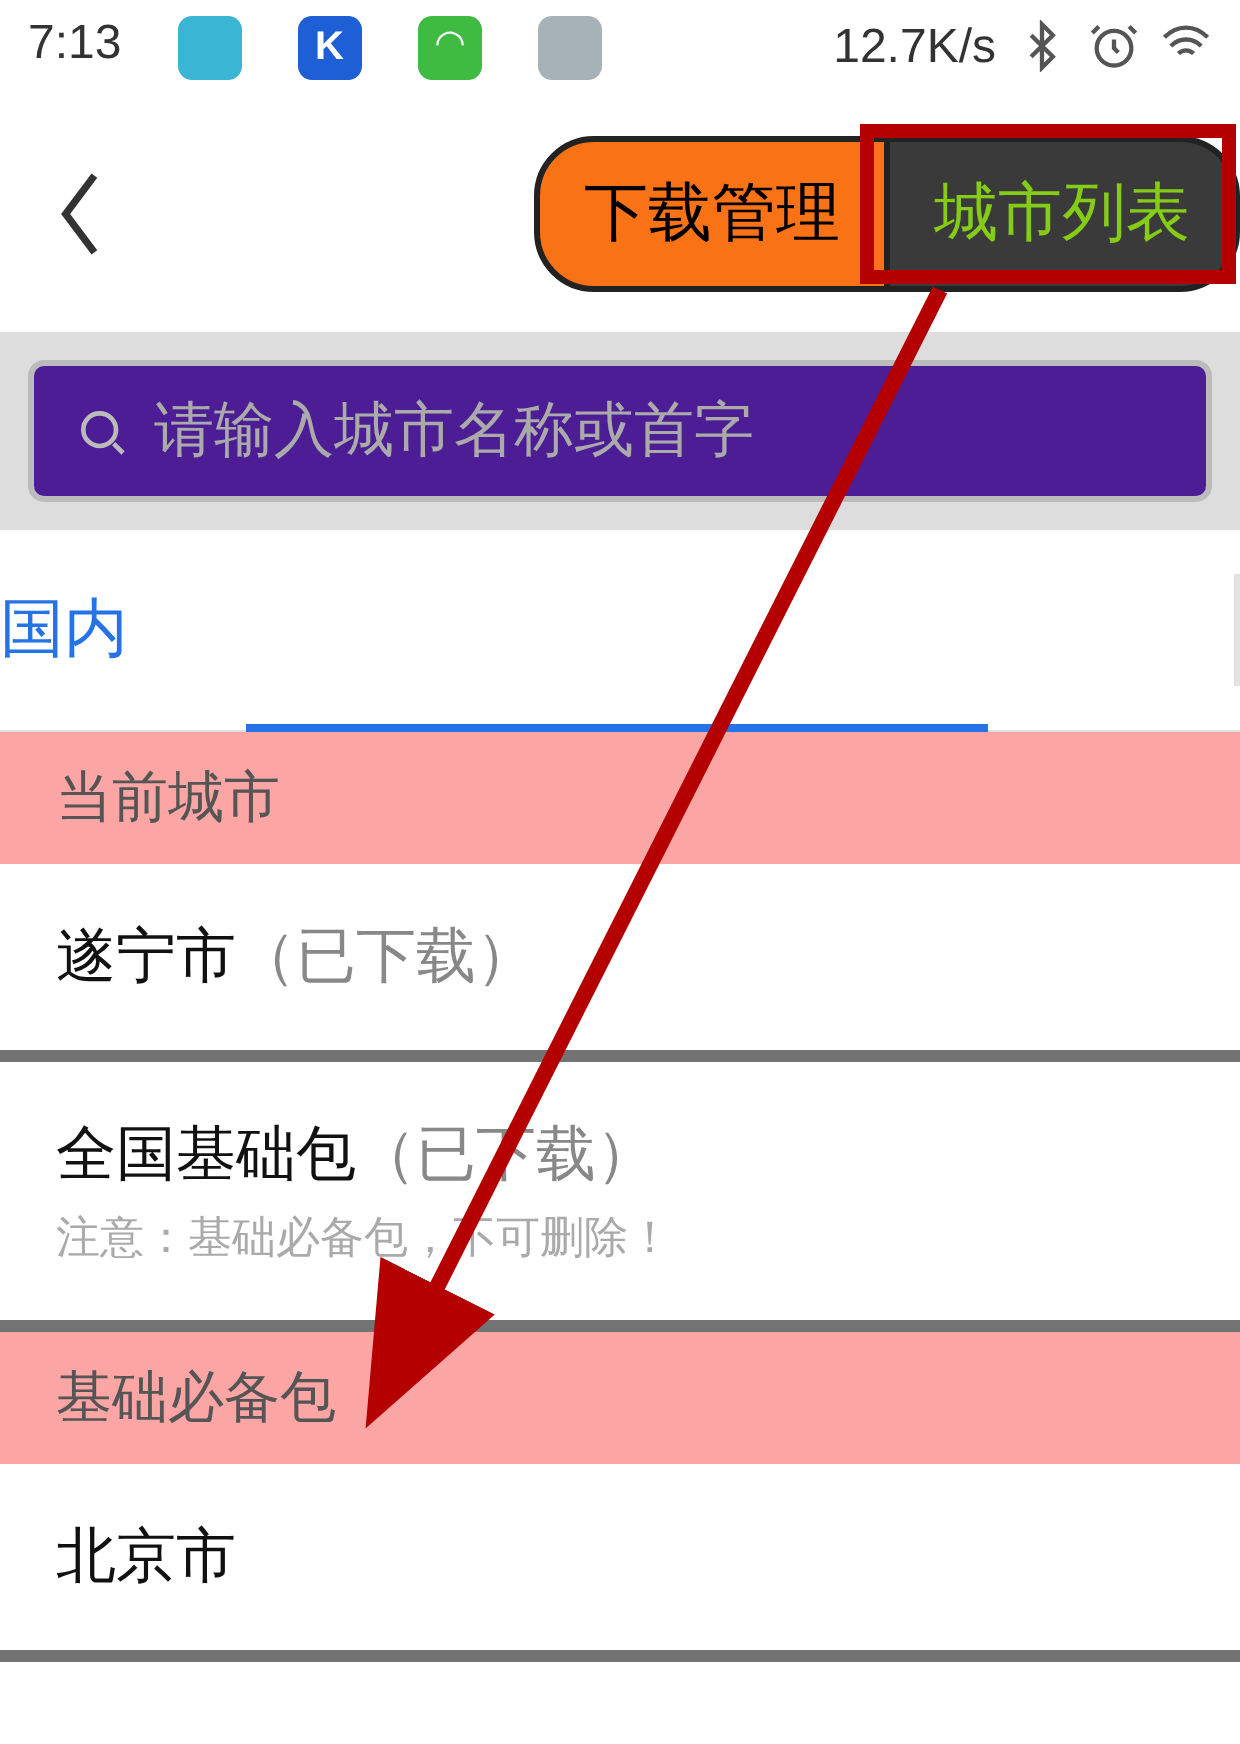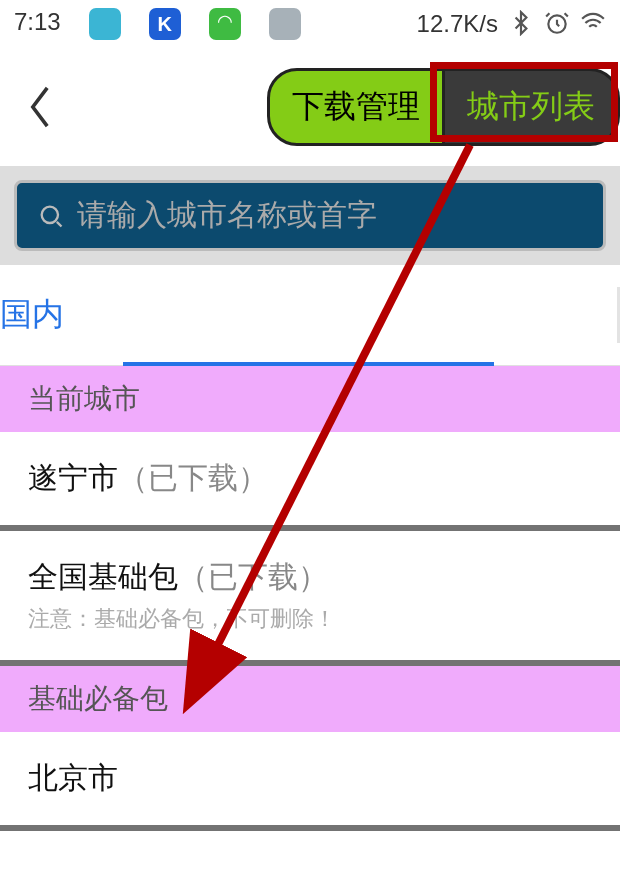--- a/index.html
+++ b/index.html
@@ -12,32 +12,32 @@
     .icon-blue2 { background: #1e5fd5; position: relative; }
     .icon-blue2::after { content: "K"; color: #fff; font-size: 20px; font-weight: bold; position: absolute; top: 50%; left: 50%; transform: translate(-50%, -50%); }
     .icon-green { background: #3fbb42; position: relative; }
     .icon-green::after { content: "◡"; color: #fff; font-size: 18px; position: absolute; top: 50%; left: 50%; transform: translate(-50%, -50%) rotate(180deg); }
     .icon-gray { background: #a7b1b8; }
     .status-icon { width: 26px; height: 26px; }
     .header { display: flex; align-items: center; padding: 20px 0px 20px 10px; gap: 10px; }
     .back-btn { width: 60px; height: 60px; display: flex; align-items: center; justify-content: center; cursor: pointer; }
     .spacer { flex: 1; }
     .btn-group { display: flex; }
-    .btn { font-size: 32px; padding: 14px 22px; border: 3px solid #222; background: #84cc16; cursor: pointer; }
+    .btn { font-size: 32px; padding: 14px 22px; border: 3px solid #222; background: #f97316; cursor: pointer; }
     .btn-left { border-radius: 30px 0 0 30px; }
     .btn-right { border-radius: 0 30px 30px 0; background: #3a3a3a; color: #84cc16; border-left: none; }
     .search-wrap { background: #ddd; padding: 14px; }
-    .search-bar { background: #0c4a6e; border: 3px solid #bbb; border-radius: 8px; display: flex; align-items: center; padding: 12px 20px; font-size: 30px; color: #aaa; cursor: text; }
+    .search-bar { background: #4c1d95; border: 3px solid #bbb; border-radius: 8px; display: flex; align-items: center; padding: 12px 20px; font-size: 30px; color: #aaa; cursor: text; }
     .search-icon { margin-right: 12px; }
     .tabs { display: flex; border-bottom: 1px solid #e0e0e0; }
     .tab { flex: 1; text-align: left; padding: 28px 0; font-size: 32px; color: #333; cursor: pointer; position: relative; }
     .tab.active { color: #2573e6; }
     .tab.active::after { content: ""; position: absolute; bottom: -1px; left: 20%; right: 20%; height: 4px; background: #2573e6; }
     .tab-divider { width: 3px; background: #e3e3e3; margin: 22px 0; }
-    .section-header { background: #f0abfc; padding: 14px 28px; font-size: 28px; color: #555; }
+    .section-header { background: #fca5a5; padding: 14px 28px; font-size: 28px; color: #555; }
     .list-item { padding: 26px 28px; border-bottom: 6px solid #737373; cursor: pointer; }
     .list-item .title { font-size: 30px; color: #111; }
     .list-item .suffix { color: #888; }
     .list-item .note { font-size: 22px; color: #aaa; margin-top: 6px; }
     .highlight-box { position: absolute; border: 7px solid #b40000; pointer-events: none; }
     .arrow-svg { position: absolute; pointer-events: none; }
   </style>
 </head>
 <body>
 

